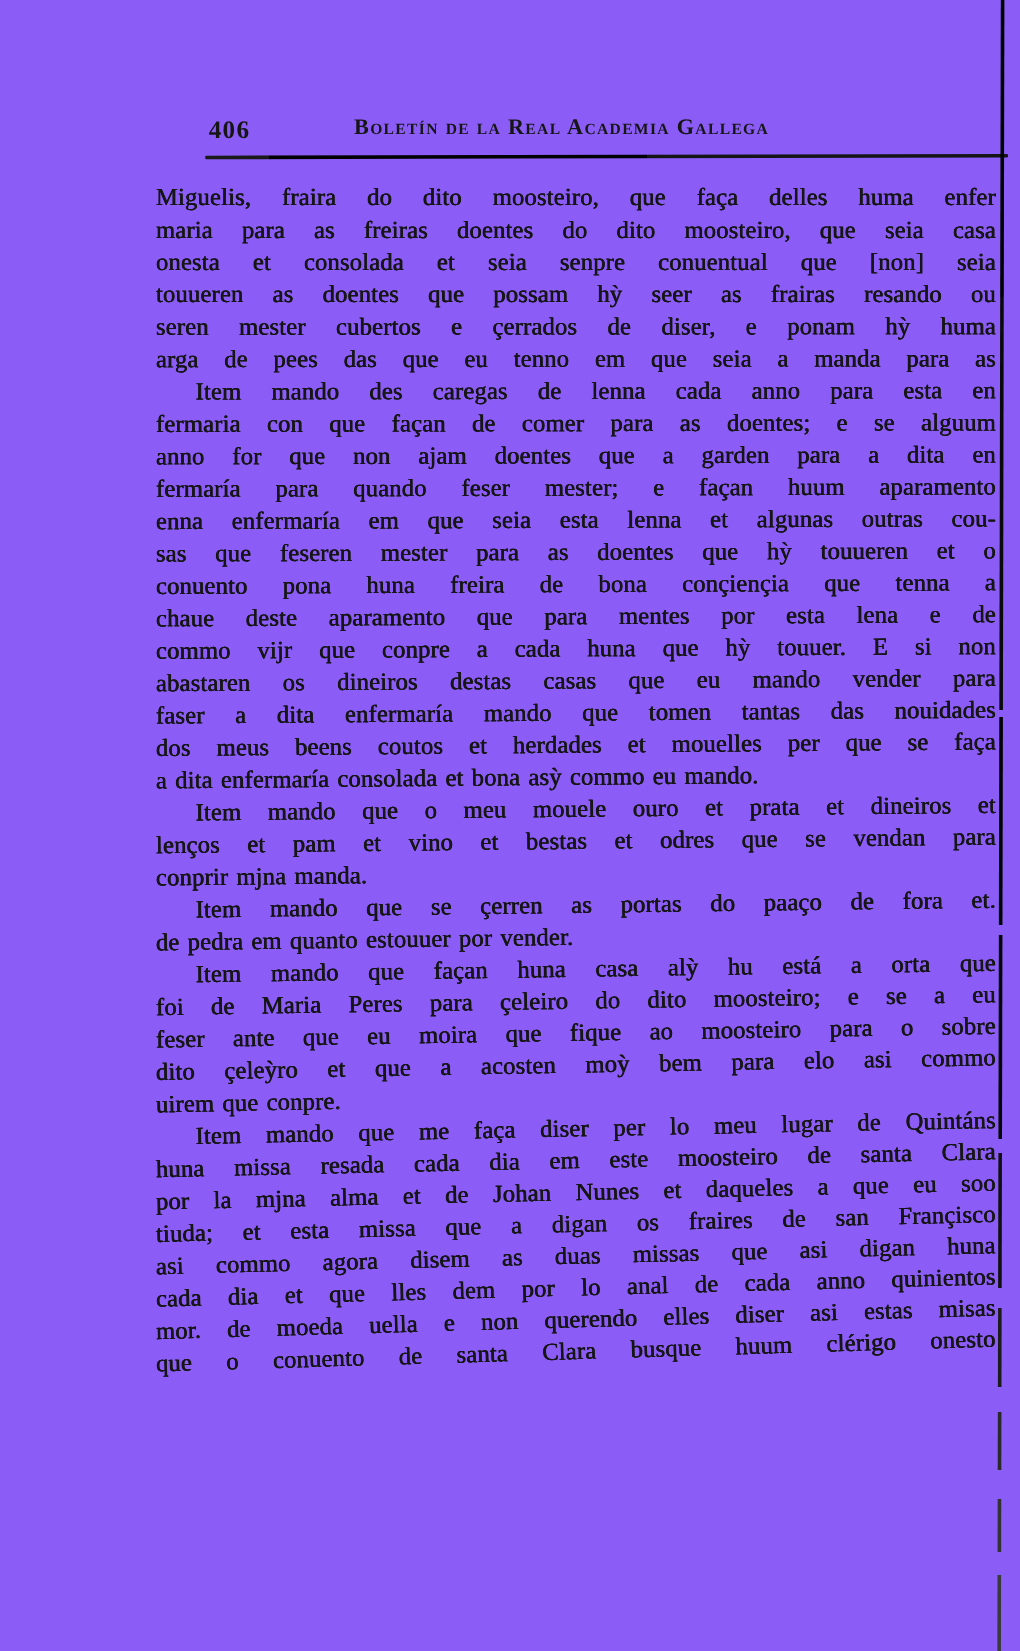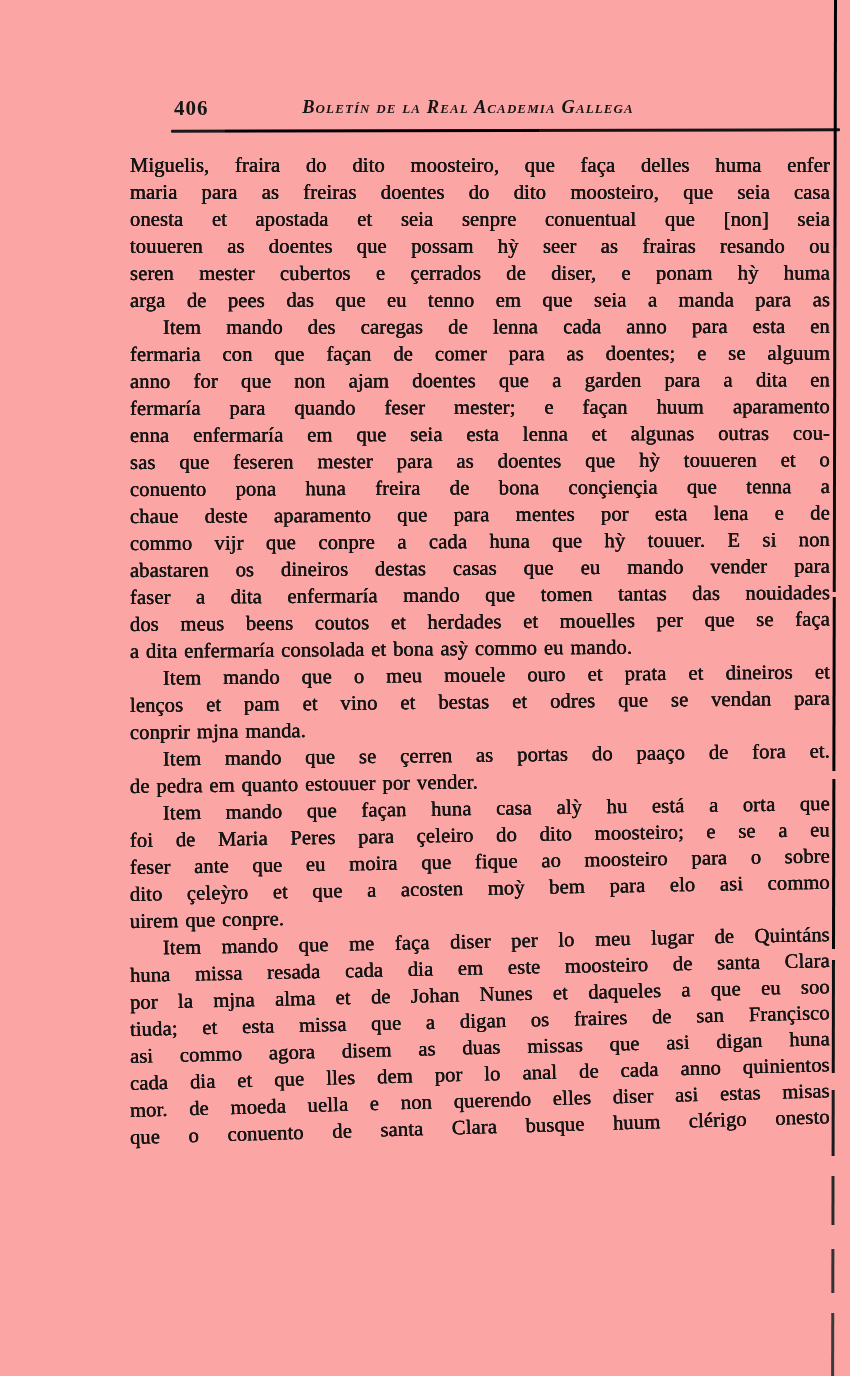--- a/index.html
+++ b/index.html
@@ -5,42 +5,41 @@
   html, body { margin: 0; padding: 0; }
   body {
     width: 850px; height: 1376px;
     background: #ffffff;
     font-family: "Liberation Serif", "DejaVu Serif", serif;
     overflow: hidden;
     position: relative;
   }
   .page {
     position: absolute; inset: 0;
-    background: #fca5a5;
+    background: #8b5cf6;
   }
   
   .header {
     position: absolute; top: 96px; left: 130px; width: 700px; height: 30px;
   }
   .pagenum {
     position: absolute; left: 44px; top: 0;
     font-size: 21px; font-weight: bold; letter-spacing: 1px;
     color: var(--ink);
   }
   .journal-title {
     position: absolute; left: 0; width: 100%; top: 1px;
     text-align: center;
     transform: translateX(-12px);
     font-variant: small-caps;
     font-weight: bold;
     font-size: 18.5px;
     letter-spacing: 1.1px;
     color: var(--ink);
     white-space: nowrap;
-    font-style: italic;
   }
   .header-rule {
     position: absolute; top: 129px; left: 171px; width: 669px; height: 3px;
     background: linear-gradient(to right, #1a1a1a 0 8%, #000 8% 55%, #151515 55% 100%);
     transform: rotate(-0.12deg);
     border-radius: 1px;
   }
   
   .edge-line {
     position: absolute; top: 0; left: 834px; width: 3px; height: 1376px;
@@ -94,21 +93,21 @@
     <span class="pagenum">406</span>
     <span class="journal-title">Boletín de la Real Academia Gallega</span>
   </div>
 
   <div class="header-rule"></div>
 
   <div class="body-text">
       <div class="para">
         <div class="line" style="transform: rotate(0deg);">Miguelis, fraira do dito moosteiro, que faça delles huma enfer</div>
         <div class="line" style="transform: rotate(-0.001deg);">maria para as freiras doentes do dito moosteiro, que seia casa</div>
-        <div class="line" style="transform: rotate(-0.004deg);">onesta et apostada et seia senpre conuentual que [non] seia</div>
+        <div class="line" style="transform: rotate(-0.004deg);">onesta et consolada et seia senpre conuentual que [non] seia</div>
         <div class="line" style="transform: rotate(-0.018deg);">touueren as doentes que possam hỳ seer as frairas resando ou</div>
         <div class="line" style="transform: rotate(-0.04deg);">seren mester cubertos e çerrados de diser, e ponam hỳ huma</div>
         <div class="line" style="transform: rotate(-0.055deg);">arga de pees das que eu tenno em que seia a manda para as</div>
       </div>
       <div class="para">
         <div class="line indent" style="transform: rotate(-0.091deg);">Item mando des caregas de lenna cada anno para esta en</div>
         <div class="line" style="transform: rotate(-0.112deg);">fermaria con que façan de comer para as doentes; e se alguum</div>
         <div class="line" style="transform: rotate(-0.135deg);">anno for que non ajam doentes que a garden para a dita en</div>
         <div class="line" style="transform: rotate(-0.161deg);">fermaría para quando feser mester; e façan huum aparamento</div>
         <div class="line" style="transform: rotate(-0.189deg);">enna enfermaría em que seia esta lenna et algunas outras cou-</div>

